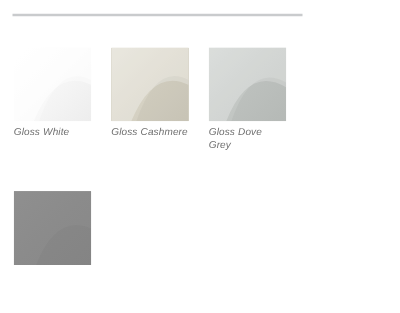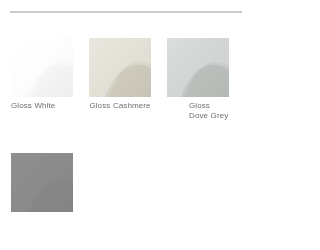--- a/index.html
+++ b/index.html
@@ -12,20 +12,21 @@
     background: #ffffff;
     font-family: "Liberation Sans", sans-serif;
     overflow: hidden;
   }
   .page {
     position: relative;
     width: 250px;
     height: 200px;
     background: #ffffff;
     box-sizing: border-box;
+    font-style: italic;
   }
   .divider {
     position: absolute;
     left: 10px;
     top: 11px;
     width: 232px;
     height: 2px;
     background: #c9cbcd;
   }
   .swatch-grid {
@@ -97,34 +98,34 @@
     <div class="swatch-cell">
       <div class="swatch" style="box-shadow: rgb(205, 201, 186) 0px 0px 0px 1px inset;">
         <div class="swatch-fill" style="background: linear-gradient(135deg, rgb(224, 221, 209) 0%, rgb(215, 211, 197) 48%, rgb(206, 202, 187) 100%);"></div>
         <div class="swatch-gloss">
           <svg viewBox="0 0 62 59" preserveAspectRatio="none" aria-hidden="true">
             <path d="M62 0 L62 30 Q34 16 16 59 L0 59 L0 0 Z" fill="rgba(255,255,255,0.30)"></path>
             <path d="M62 0 L62 26 Q36 12 20 59 L62 59 Z" fill="rgba(0,0,0,0.03)"></path>
           </svg>
         </div>
       </div>
-      <div class="swatch-label" style="color: rgb(110, 110, 110); text-align: center;">Gloss Cashmere</div>
+      <div class="swatch-label" style="color: rgb(110, 110, 110);">Gloss Cashmere</div>
     </div>
 
     <div class="swatch-cell">
       <div class="swatch" style="box-shadow: rgb(185, 189, 186) 0px 0px 0px 1px inset;">
         <div class="swatch-fill" style="background: linear-gradient(135deg, rgb(206, 210, 207) 0%, rgb(196, 200, 197) 48%, rgb(188, 192, 189) 100%);"></div>
         <div class="swatch-gloss">
           <svg viewBox="0 0 62 59" preserveAspectRatio="none" aria-hidden="true">
             <path d="M62 0 L62 32 Q32 14 14 59 L0 59 L0 0 Z" fill="rgba(255,255,255,0.26)"></path>
             <path d="M62 0 L62 28 Q34 12 18 59 L62 59 Z" fill="rgba(0,0,0,0.035)"></path>
           </svg>
         </div>
       </div>
-      <div class="swatch-label" style="color: rgb(110, 110, 110); margin-left: 22px;">Gloss Dove Grey</div>
+      <div class="swatch-label" style="color: rgb(110, 110, 110);">Gloss Dove Grey</div>
     </div>
 
     <div class="swatch-cell">
       <div class="swatch" style="box-shadow: rgb(128, 128, 128) 0px 0px 0px 1px inset;">
         <div class="swatch-fill" style="background: linear-gradient(135deg, rgb(139, 139, 139) 0%, rgb(135, 135, 135) 48%, rgb(132, 132, 132) 100%);"></div>
         <div class="swatch-gloss">
           <svg viewBox="0 0 62 59" preserveAspectRatio="none" aria-hidden="true">
             <path d="M62 0 L62 30 Q34 18 18 59 L0 59 L0 0 Z" fill="rgba(255,255,255,0.035)"></path>
           </svg>
         </div>

